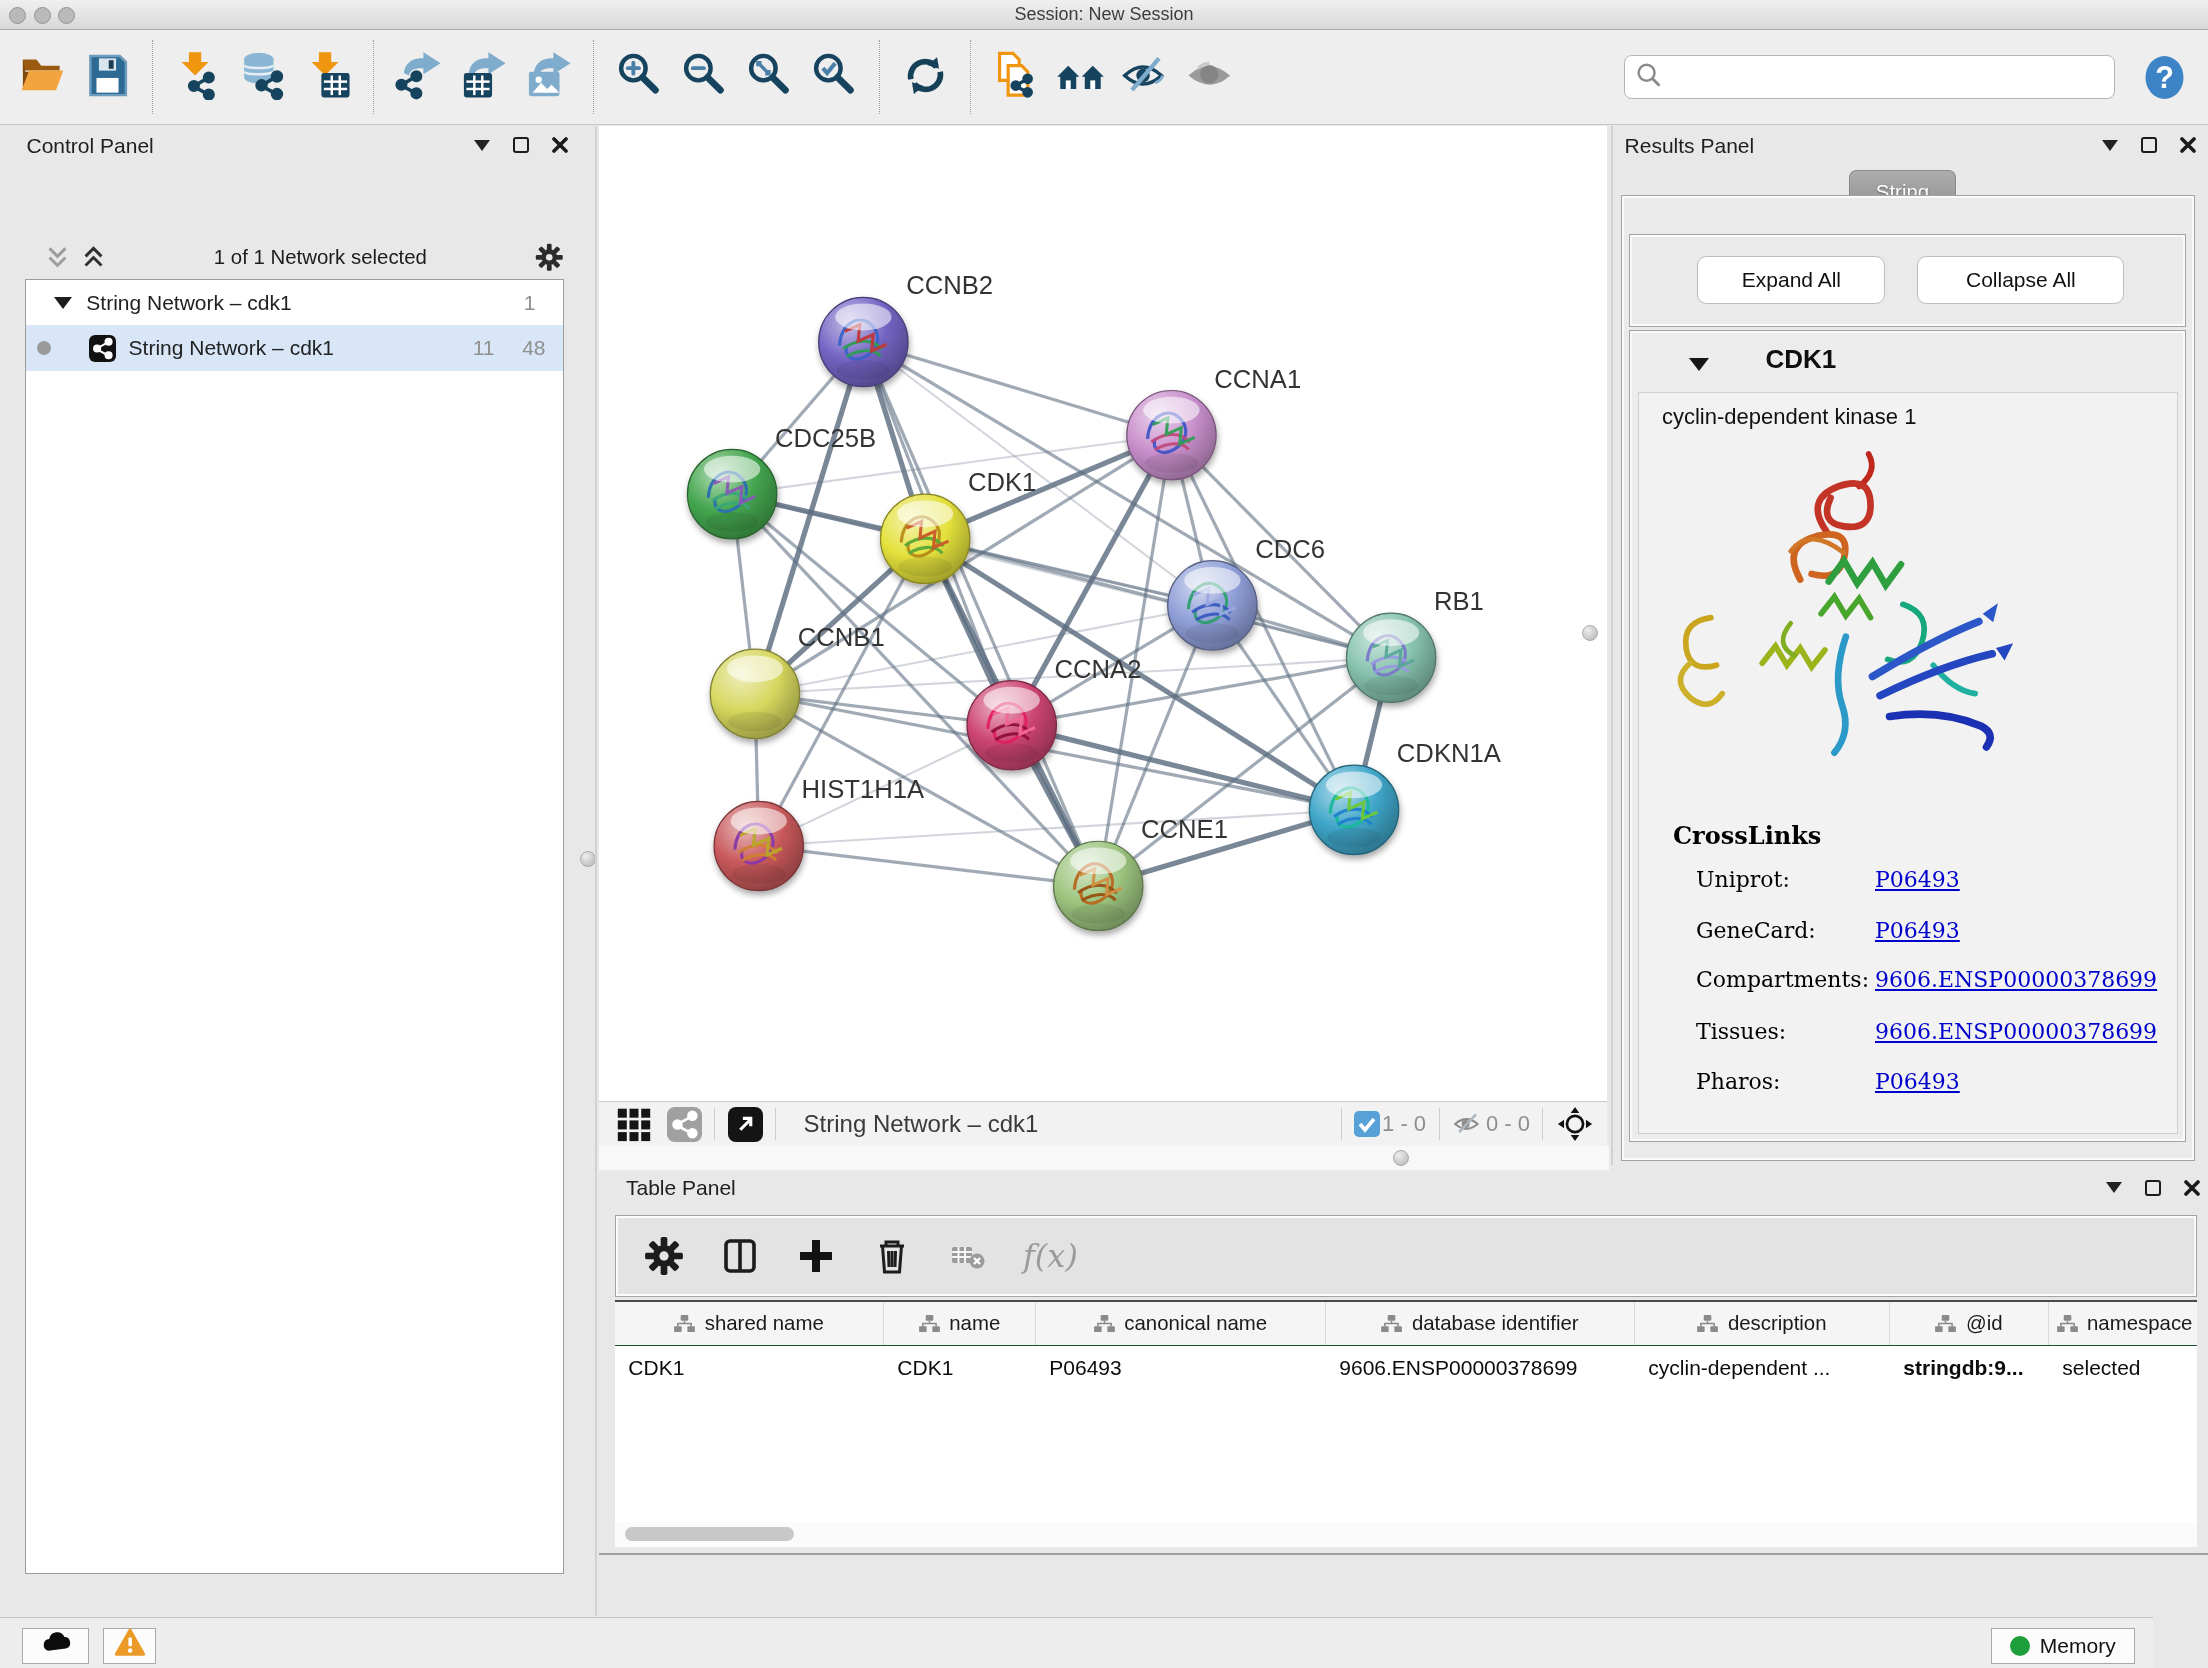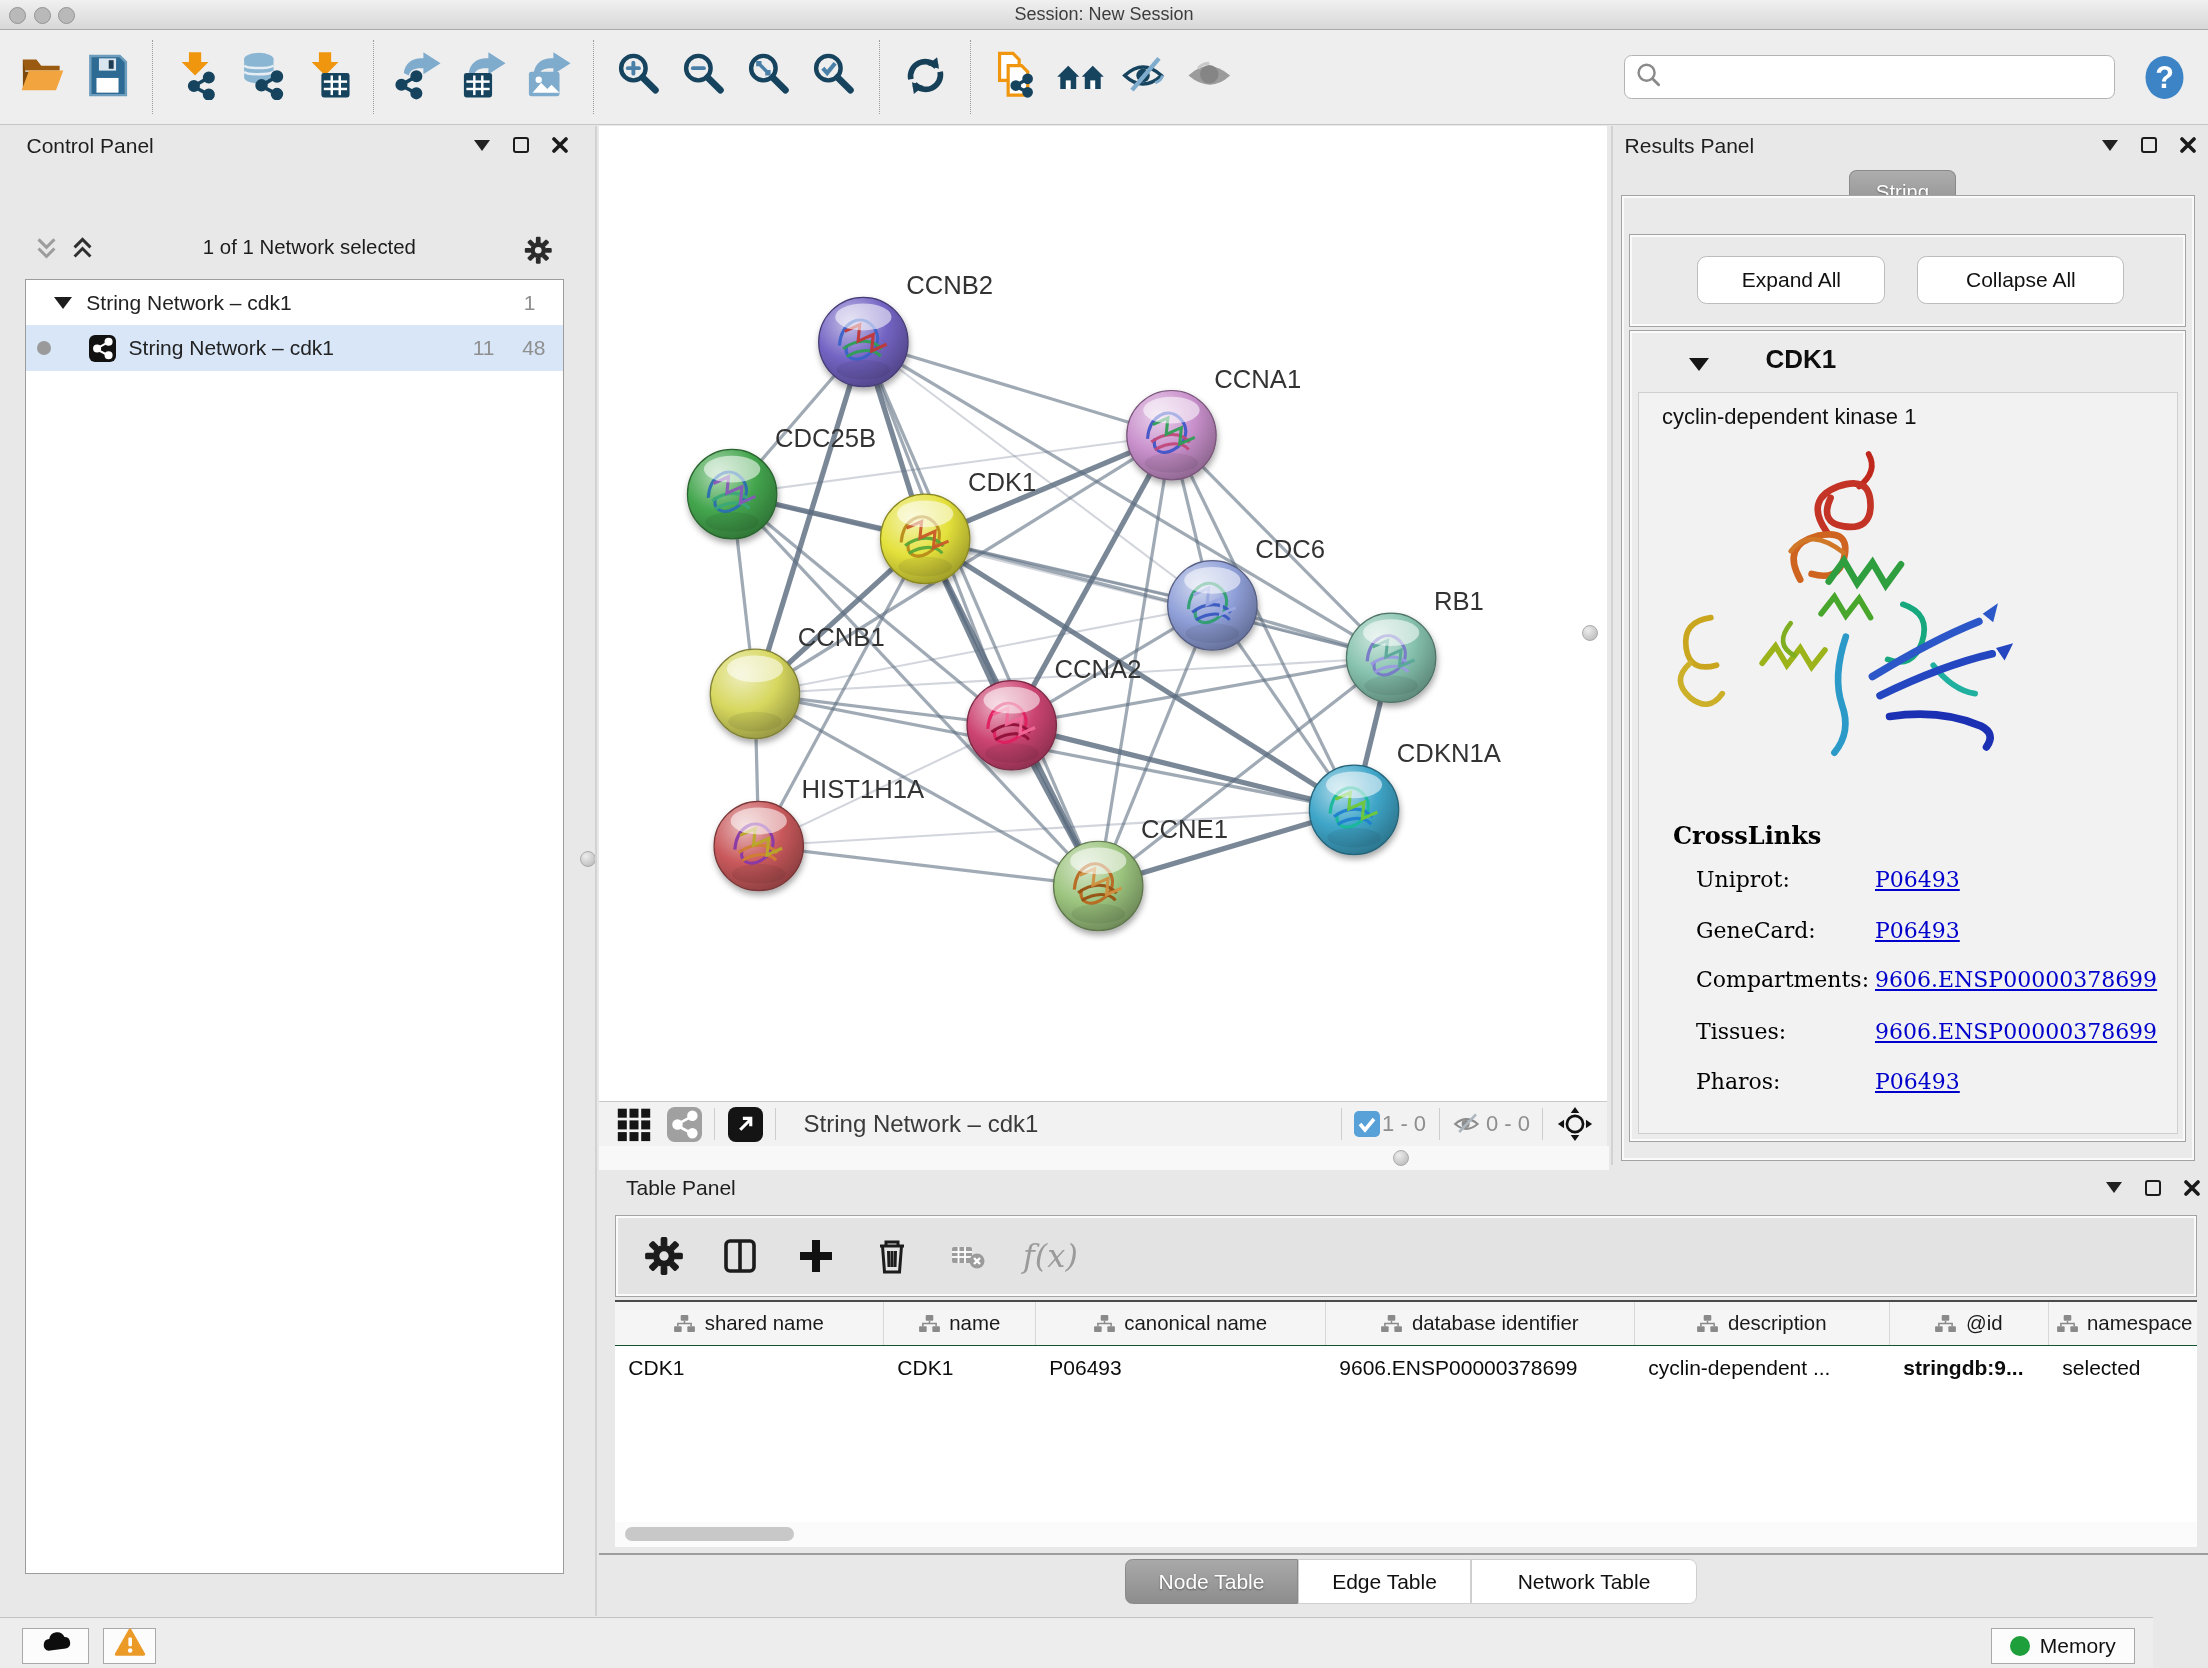--- a/index.html
+++ b/index.html
@@ -24,21 +24,21 @@
 .phicons{position:absolute;display:flex;gap:23px;align-items:center}
 .tri{width:0;height:0;border-left:8.6px solid transparent;border-right:8.6px solid transparent;border-top:11.4px solid #222}
 .sqico{width:16px;height:16px;border:2.4px solid #1b1b1b;border-radius:2.9px}
 .xico svg{width:16px;height:16px;display:block}
 .tab{background:#fff;border:1px solid #c2c2c2;border-bottom:none;border-radius:7.6px 7.6px 0 0;display:flex;align-items:center;justify-content:center;font-size:20.4px;color:#101010}
 .tab.active{background:linear-gradient(#adadad,#8e8e8e);color:#fff;border-color:#8a8a8a;text-shadow:0 1px 1.9px rgba(0,0,0,.4)}
 .etched{border:1.9px solid #a3a3a3;box-shadow:inset 0 0 0 1.9px #fbfbfb}
 
 .control-panel{position:absolute;left:9.5px;top:126px;width:585px;height:1490px}
 .ctabs{position:absolute;left:61px;top:44px;display:flex;height:44px}
-.csel{position:absolute;left:13px;top:110px;width:539px;height:42px;display:flex;align-items:flex-start}
+.csel{position:absolute;left:24px;top:110px;width:539px;height:42px;display:flex;align-items:center}
 .csel .chev{width:25px;height:25px;margin-left:11.4px}
 .csel .seltext{flex:1;text-align:center;font-size:20.4px;color:#1c1c1c}
 .gearbtn svg{width:28.5px;height:28.5px;display:block}
 .clist{position:absolute;left:15px;top:153px;width:539px;height:1295px;background:#fff;border:1.9px solid #9c9c9c}
 .crow{position:relative;display:flex;align-items:center;font-size:21px}
 .crow1{height:45px}
 .crow2{height:46px;background:#d8e6f8}
 .tree-tri{width:0;height:0;border-left:9.5px solid transparent;border-right:9.5px solid transparent;border-top:12.4px solid #1d1d1d;margin-left:28.5px}
 .cnt{color:#8f8f8f}
 .dotgray{width:14.3px;height:14.3px;border-radius:50%;background:#9a9a9a;margin-left:11.4px}
@@ -880,31 +880,20 @@
           <div class="td" style="width: 255px;">cyclin-dependent ...</div>
           <div class="td" style="width: 159px; font-weight: bold;">stringdb:9...</div>
           <div class="td" style="width: 152px;">selected</div>
         </div>
       </div>
   </div>
   <div class="tscroll">
       <span class="thumb"></span>
     </div>
   <div class="tline"></div>
-  <div class="btabs">
-    <div class="btab active" style="width:173px">
-        <span>Node Table</span>
-      </div>
-    <div class="btab" style="width:173px">
-        <span>Edge Table</span>
-      </div>
-    <div class="btab" style="width:226px">
-        <span>Network Table</span>
-      </div>
-  </div>
 </div>
 
 <div class="statusbar">
   <div class="sbtn" style="left:22px;width:67px">
       <span><svg viewBox="0 0 40 40" width="34" height="34">
           <path d="M11 29a7 7 0 0 1 1-13.8A9.5 9.5 0 0 1 30 13a6.8 6.8 0 0 1 1.5 13.4 z M11 29h20" fill="#0d0d0d"></path>
         </svg></span>
     </div>
   <div class="sbtn" style="left:103px;width:53px">
       <span><svg viewBox="0 0 40 40" width="32" height="32">

